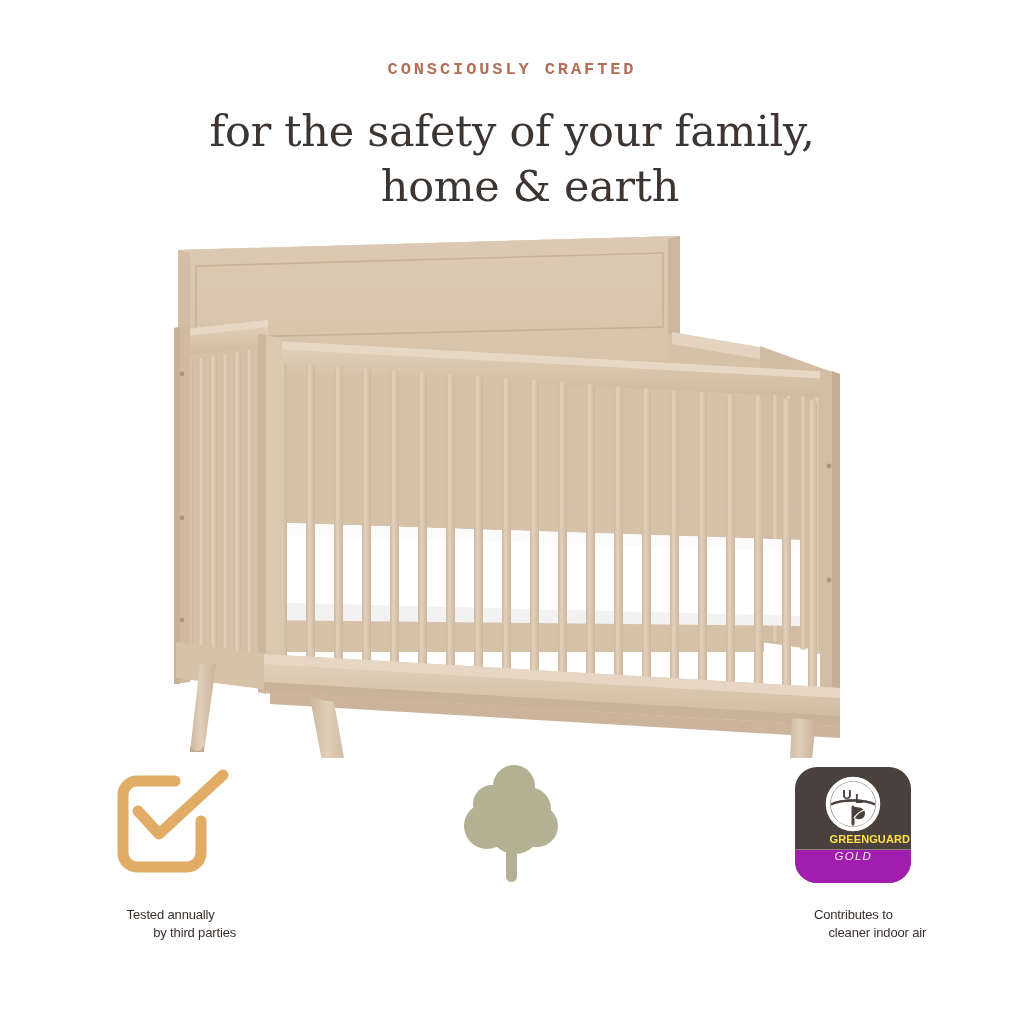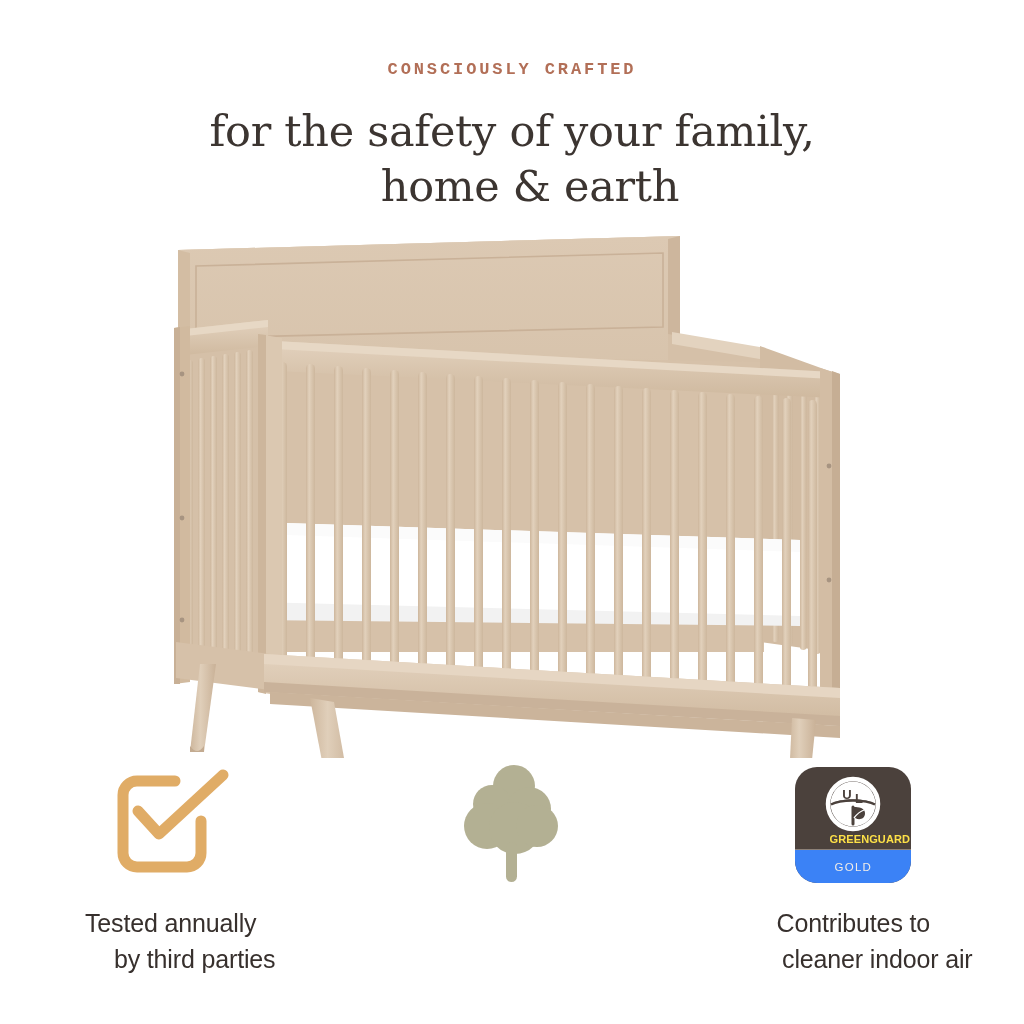--- a/index.html
+++ b/index.html
@@ -76,21 +76,21 @@
   .feature-icon {
     height: 126px;
     display: flex;
     align-items: center;
     justify-content: center;
   }
   .feature-caption {
     margin-top: 18px;
     text-align: center;
     font-family: "Liberation Sans", sans-serif;
-    font-size: 25px;
+    font-size: 13px;
     line-height: 1.42;
     color: #37302d;
     letter-spacing: -0.15px;
   }
   .feature-caption .l2 { display: block; margin-left: 48px; }
 
   
   .gg-badge {
     position: relative;
     width: 116px;
@@ -118,24 +118,24 @@
   }
   .gg-rule {
     margin-top: 4px;
     width: 116px;
     height: 1px;
     background: #8d8178;
   }
   .gg-gold-band {
     flex: 1;
     width: 116px;
-    background: #3b82f6;
-    display: flex;
-    align-items: center;
+    background: #a21caf;
+    display: flex;
     justify-content: center;
+    font-style: italic;
   }
   .gg-gold {
     font-family: "Liberation Sans", sans-serif;
     font-size: 11.5px;
     letter-spacing: 1.3px;
     color: #f0ece7;
   }
 </style>
 </head>
 <body>

